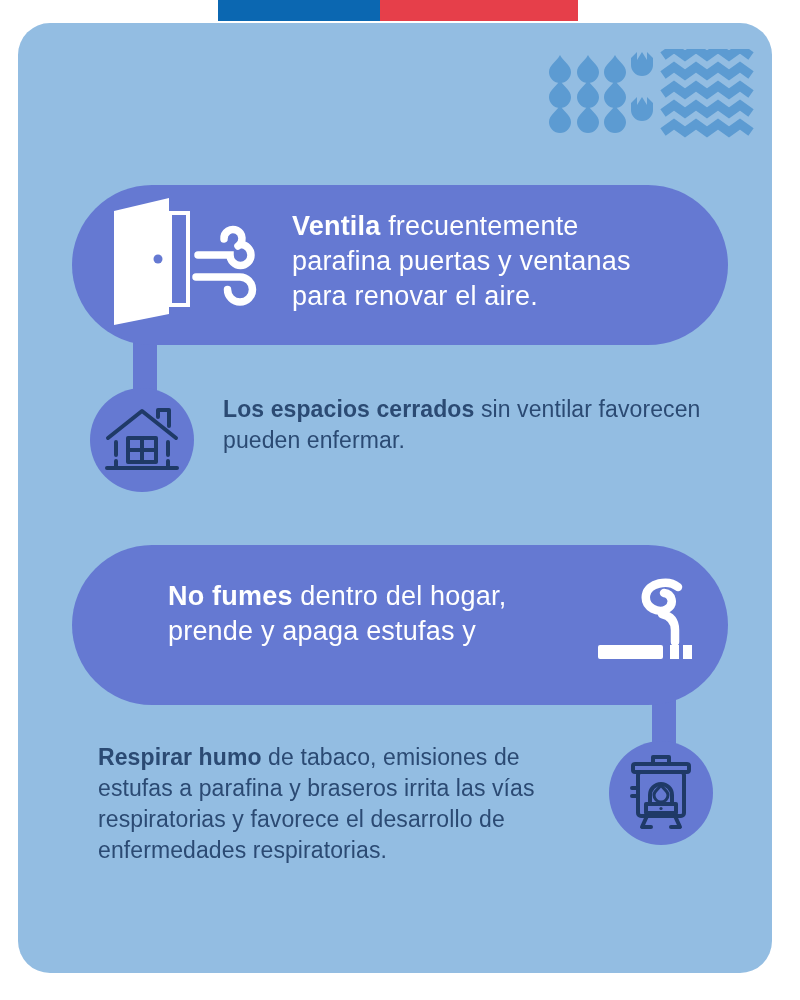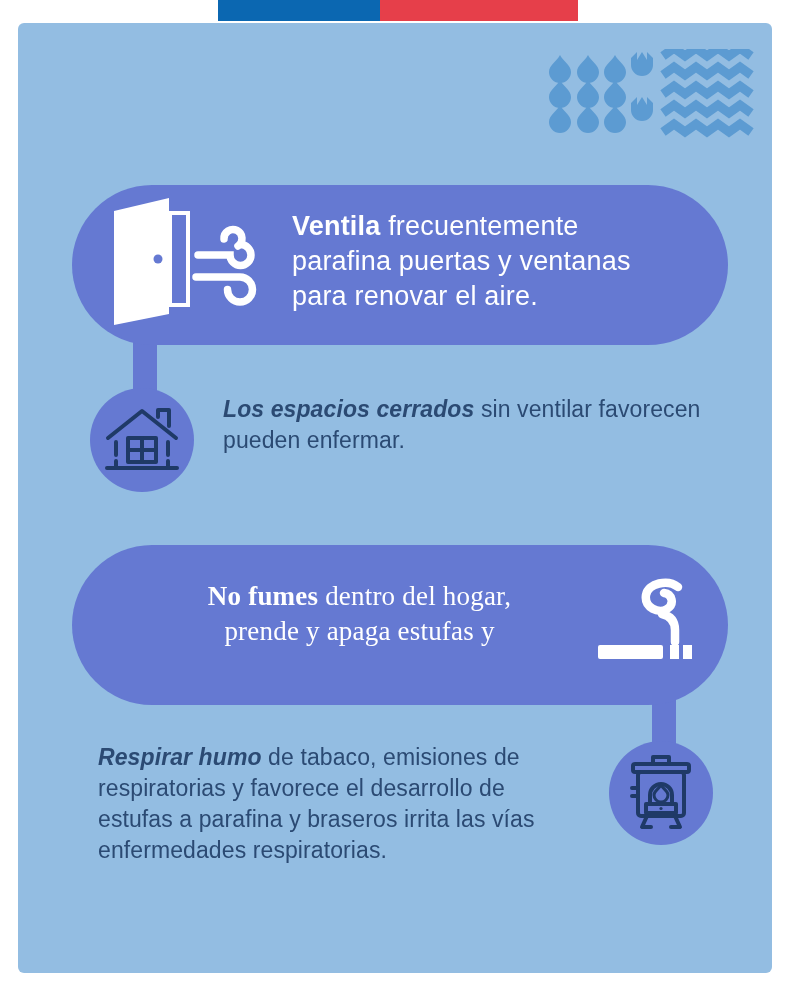--- a/index.html
+++ b/index.html
@@ -8,21 +8,21 @@
     font-family:"Liberation Sans", sans-serif;overflow:hidden;
   }
   
   .ribbon{position:absolute;top:0;left:218px;width:360px;height:21px;display:flex;}
   .ribbon .blue{width:162px;height:21px;background:#0b67b1;}
   .ribbon .red{width:198px;height:21px;background:#e63f4a;}
 
   
   .canvas{
     position:absolute;left:18px;top:23px;width:754px;height:950px;
-    background:#93bde2;border-radius:6px;
+    background:#93bde2;border-radius:32px;
   }
 
   
   .decor{position:absolute;left:528px;top:26px;width:228px;height:90px;}
 
   
   .bubble{
     position:absolute;left:54px;width:656px;height:160px;
     background:#6579d2;border-radius:80px;
   }
@@ -35,25 +35,25 @@
 
   .circle{position:absolute;width:104px;height:104px;border-radius:52px;background:#6579d2;
           display:flex;align-items:center;justify-content:center;}
   .circle1{left:72px;top:365px;}
   .circle2{left:591px;top:718px;}
 
   
   .pill-text{position:absolute;color:#ffffff;font-size:27px;line-height:35px;letter-spacing:0.2px;}
   .pill-text .b{font-weight:700;}
   .pt1{left:274px;top:186px;text-align:left;}
-  .pt2{left:150px;top:556px;width:383px;text-align:center;font-family:Liberation Serif, serif;}
+  .pt2{left:150px;top:556px;width:383px;text-align:left;}
 
   
   .note{position:absolute;color:#2b4a73;font-size:23px;line-height:31px;letter-spacing:0.1px;}
-  .note .b{font-weight:700;font-style:italic;}
+  .note .b{font-weight:700;}
   .note1{left:205px;top:371px;text-align:left;}
   .note2{left:80px;top:719px;width:492px;text-align:left;}
 
   .door-wind{position:absolute;left:88px;top:170px;}
   .cig{position:absolute;left:578px;top:555px;}
 </style>
 </head>
 <body>
 
 <div class="ribbon">
@@ -149,18 +149,18 @@
       <path d="M25 50 V41 a11 11 0 0 1 22 0 V50 Z"></path>
       <path d="M36 31 c3 5 7 6 7 10 a7 7 0 1 1 -14 0 c0 -4 4 -5 7 -10" stroke-width="3"></path>
       <rect x="21" y="50" width="30" height="9"></rect>
       <circle cx="36" cy="54.5" r="1.6" fill="#1f3a67" stroke="none"></circle>
       <path d="M13 34 h-6 M13 42 h-6"></path>
       <path d="M22 62 l-5 11 h9 M50 62 l5 11 h-9"></path>
     </svg>
   </div>
   <div class="note note2">
     <div><span class="b">Respirar humo</span><span> de tabaco, emisiones de</span></div>
+    <div><span>estufas a parafina y braseros irrita las vías</span></div>
     <div><span>respiratorias y favorece el desarrollo de</span></div>
-    <div><span>estufas a parafina y braseros irrita las vías</span></div>
     <div><span>enfermedades respiratorias.</span></div>
   </div>
 
 </div>
 
 </body></html>

